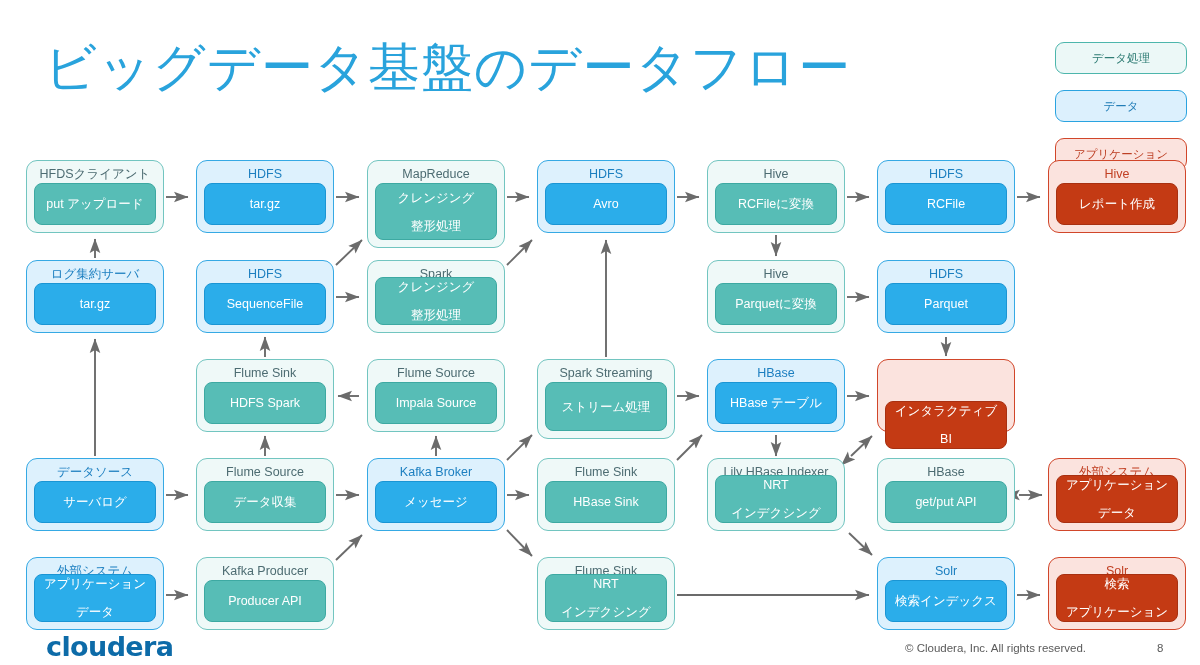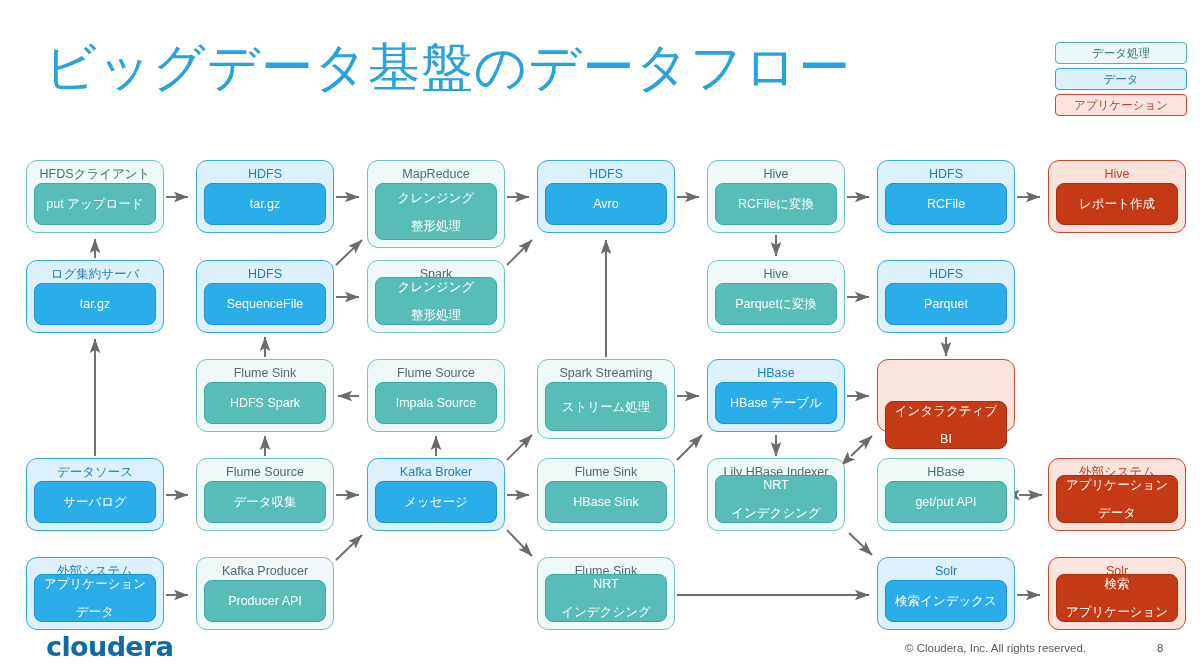--- a/index.html
+++ b/index.html
@@ -17,22 +17,22 @@
     position:absolute;left:44px;top:36px;
     font-size:52px;line-height:62px;
     color:#29a3dc;font-weight:400;
     letter-spacing:1px;
     white-space:nowrap;
   }
 
   
   #legend{position:absolute;left:1055px;top:42px;width:132px;}
   .legend-item{
-    height:22px;margin-bottom:4px;
-    border-radius:4px;
+    height:32px;margin-bottom:16px;
+    border-radius:9px;
     display:flex;align-items:center;justify-content:center;
     font-size:11.5px;
     box-sizing:border-box;
   }
   .lg-proc{background:#ecf8f7;border:1.3px solid #4db6ac;color:#2b7a72;}
   .lg-data{background:#dcf0fd;border:1.3px solid #2aa3e0;color:#1b79b5;}
   .lg-app {background:#fbe3de;border:1.3px solid #d1462a;color:#bb3b1f;}
 
   
   #arrows{position:absolute;left:0;top:0;width:1200px;height:665px;pointer-events:none;}

